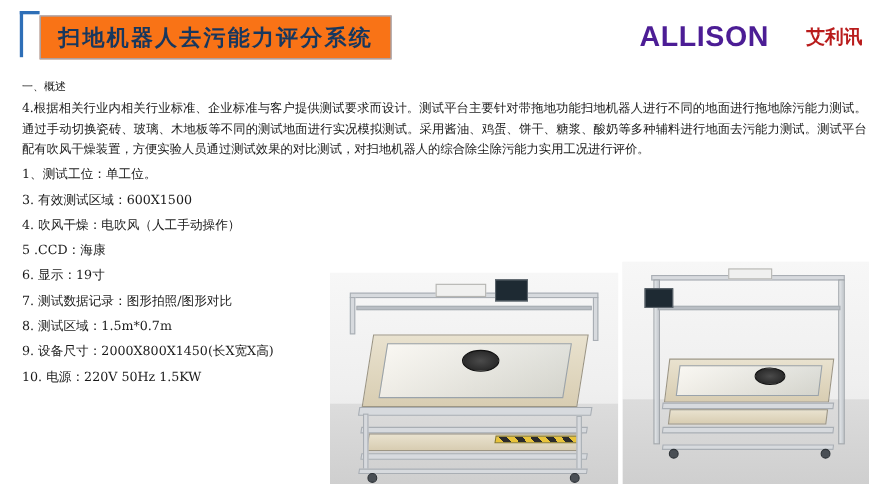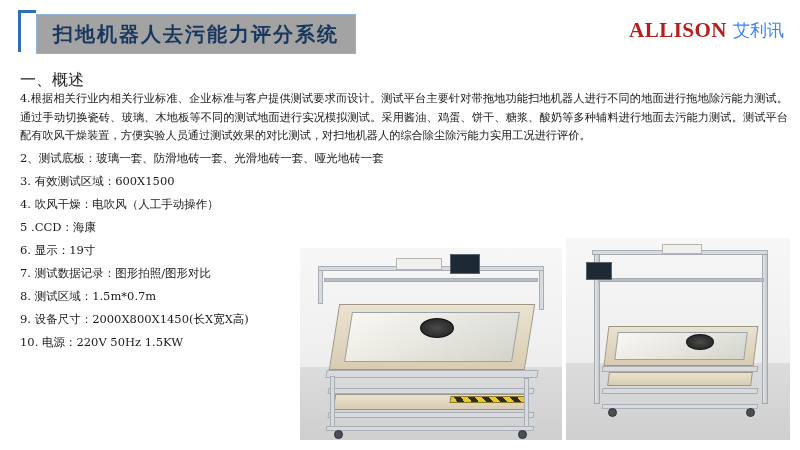--- a/index.html
+++ b/index.html
@@ -17,47 +17,47 @@
     position: absolute; left: 18px; top: 10px;
     width: 18px; height: 42px;
     border-left: 3px solid #2e6fb7;
     border-top: 3px solid #2e6fb7;
   }
   .title-box {
     position: absolute; left: 36px; top: 14px;
     width: 320px; height: 40px;
     border: 1.5px solid #8fb4da;
     display: flex; align-items: center; justify-content: center;
-    background: #a3a3a3;
+    background: #f97316;
   }
   .title-box .title-text {
     font-size: 20px; font-weight: bold;
     color: #17375e;
     letter-spacing: 2px;
     font-family: "DejaVu Serif", serif;
   }
   .brand {
     position: absolute; right: 16px; top: 18px;
     display: flex; align-items: center; gap: 6px;
   }
   .brand .brand-en {
-    font-family: Liberation Serif, serif;
-    font-size: 21px; font-weight: bold; color: #b91c1c;
+    font-family: Liberation Sans, sans-serif;
+    font-size: 26px; font-weight: bold; color: #4c1d95;
     letter-spacing: 0.5px;
   }
   .brand .brand-cn {
     font-family: "DejaVu Serif", serif;
-    font-size: 17px; font-weight: normal; color: #3b82f6;
+    font-size: 17px; font-weight: bold; color: #b91c1c; margin-left: 28px;
   }
 
   .content {
     position: absolute; left: 20px; top: 70px; width: 768px;
   }
   .sec-head {
-    font-size: 16px; line-height: 19px; margin: 0 0 1px 0;
+    font-size: 10px; line-height: 19px; margin: 0 0 1px 0;
     font-family: "DejaVu Serif", serif;
   }
   .para {
     font-size: 11.2px; line-height: 18.5px; margin: 0 0 1px 0;
     text-align: justify;
     font-family: "DejaVu Serif", serif;
   }
   .list { margin: 0; padding: 0; list-style: none; }
   .list li {
     font-size: 11.5px; line-height: 23px;
@@ -122,21 +122,21 @@
   <span class="brand-en">ALLISON</span>
   <span class="brand-cn">艾利讯</span>
 </div>
 
 <div class="content">
 
   <div class="sec-head">一、概述</div>
   <p class="para">4.根据相关行业内相关行业标准、企业标准与客户提供测试要求而设计。测试平台主要针对带拖地功能扫地机器人进行不同的地面进行拖地除污能力测试。通过手动切换瓷砖、玻璃、木地板等不同的测试地面进行实况模拟测试。采用酱油、鸡蛋、饼干、糖浆、酸奶等多种辅料进行地面去污能力测试。测试平台配有吹风干燥装置，方便实验人员通过测试效果的对比测试，对扫地机器人的综合除尘除污能力实用工况进行评价。</p>
 
   <ul class="list">
-    <li>2、测试底板：玻璃一套、防滑地砖一套、光滑地砖一套、哑光地砖一套</li>
+    <li>1、测试工位：单工位。</li>
     <li>3. 有效测试区域：600X1500</li>
     <li>4. 吹风干燥：电吹风（人工手动操作）</li>
     <li>5 .CCD：海康</li>
     <li>6. 显示：19寸</li>
     <li>7. 测试数据记录：图形拍照/图形对比</li>
     <li>8. 测试区域：1.5m*0.7m</li>
     <li>9. 设备尺寸：2000X800X1450(长X宽X高)</li>
     <li>10. 电源：220V 50Hz   1.5KW</li>
   </ul>
 </div>

